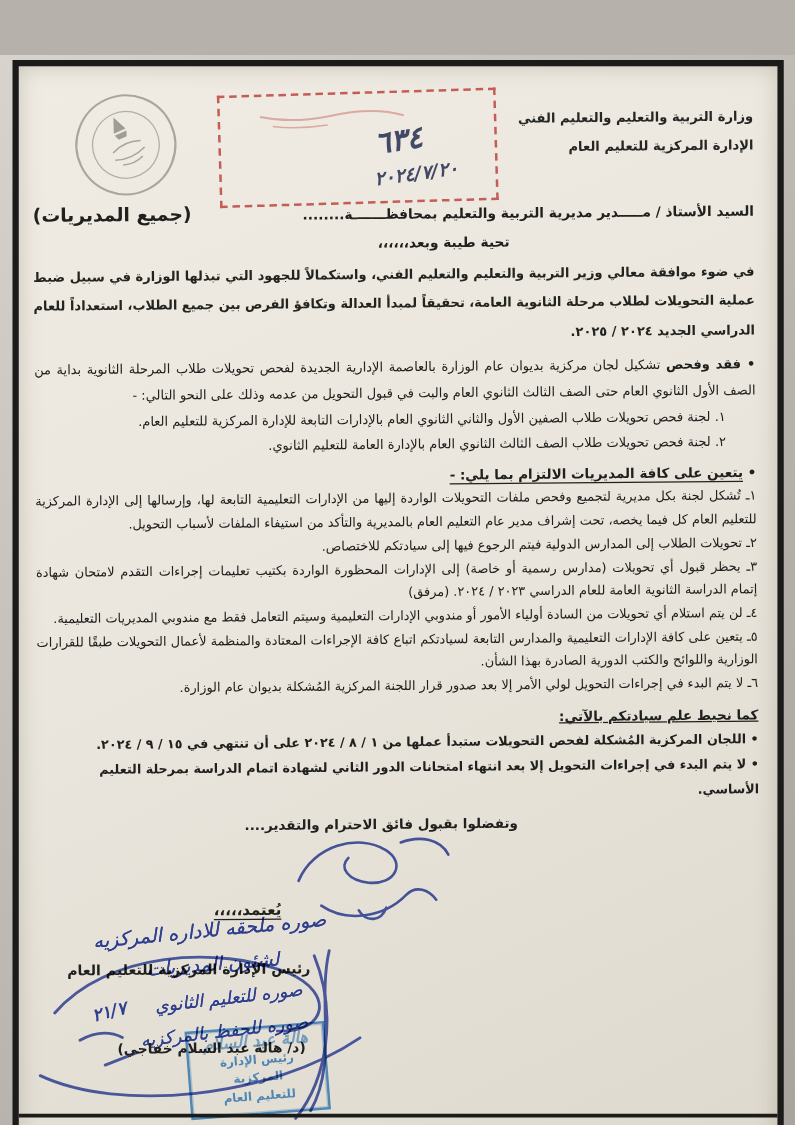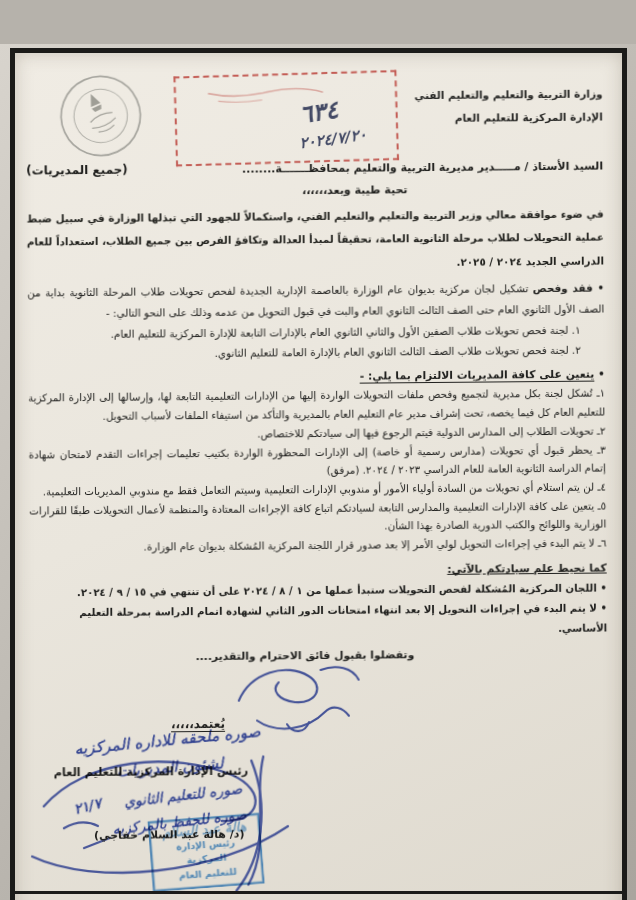--- a/index.html
+++ b/index.html
@@ -24,21 +24,21 @@
   .stampbox .num { position:absolute; right:58px; top:24px; font-size:24px; font-weight:bold;
     color:#39415e; transform:rotate(-7deg); letter-spacing:4px; font-style:italic; }
   .stampbox .dt { position:absolute; right:30px; top:56px; font-size:15px; font-weight:bold;
     color:#39415e; transform:rotate(-6deg); letter-spacing:2px; font-style:italic; direction:ltr; }
   .sealwrap { width:150px; display:flex; justify-content:center; }
   .seal { margin-top:8px; transform:rotate(-24deg); opacity:.75; }
 
   
   .addr { display:flex; justify-content:space-between; align-items:baseline; margin-top:2px; font-weight:bold; }
   .addr .main { font-size:11px; }
-  .addr .note { font-size:12px; white-space:nowrap; }
+  .addr .note { font-size:15px; white-space:nowrap; }
   .greet { text-align:center; font-weight:bold; font-size:11px; margin-top:9px; transform:translateX(40px); }
 
   .para { font-size:10.4px; text-align:justify; }
   .intro { font-weight:bold; line-height:2.25; margin-top:8px; color:#23231f; }
   .bullet::before { content:"• "; font-weight:bold; }
   .decision { margin-top:5px; line-height:1.95; }
   .committees { margin:1px 24px 0 0; line-height:1.95; font-size:10.4px; }
 
   .sechead { margin-top:8px; font-weight:bold; font-size:10.8px; }
   .sechead u { text-underline-offset:3px; }

